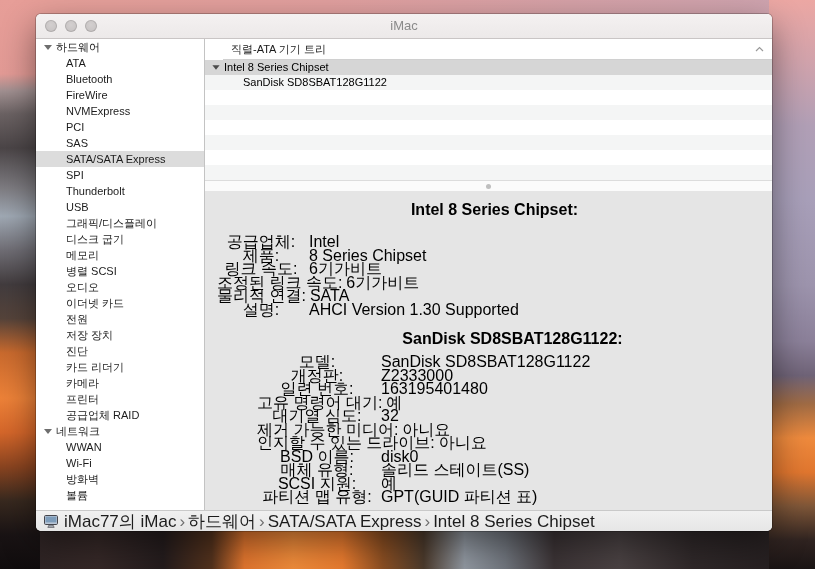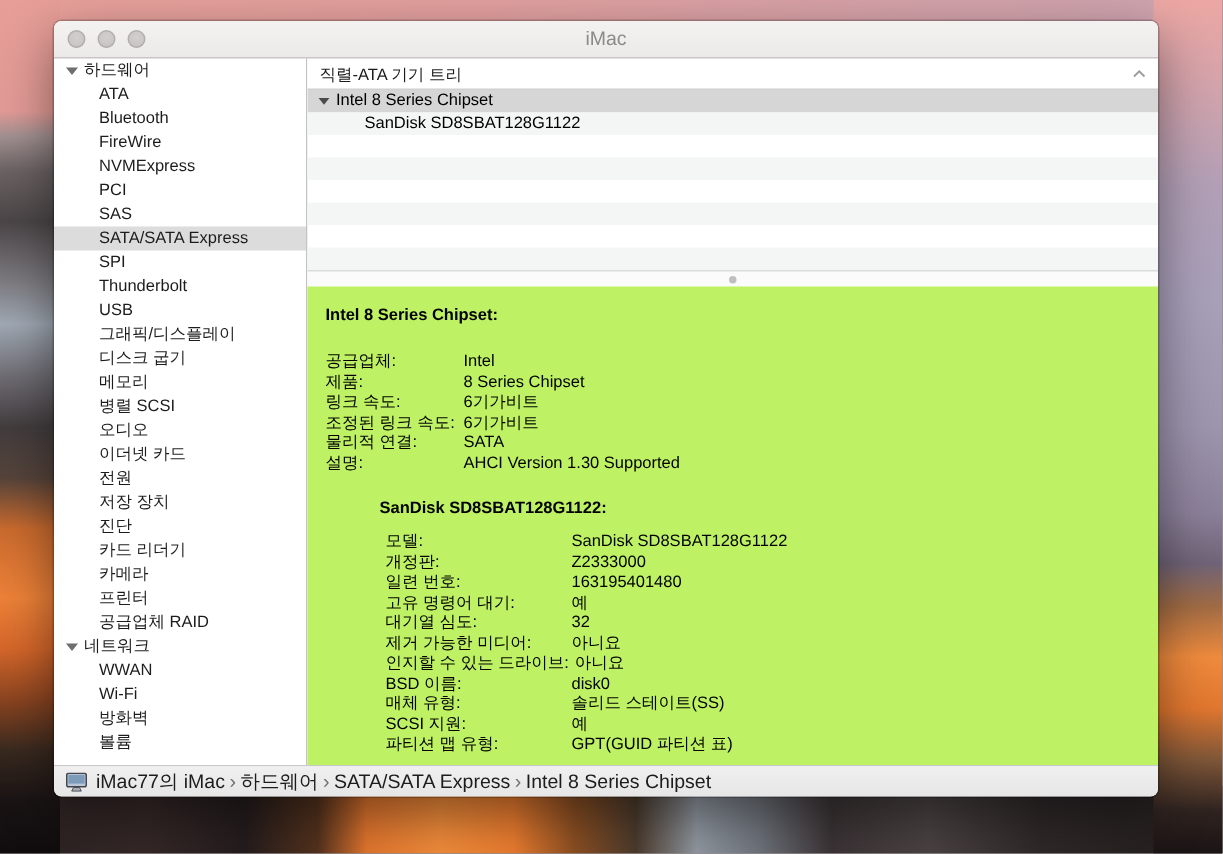--- a/index.html
+++ b/index.html
@@ -43,50 +43,50 @@
   .sb-group{padding-left:8px;gap:4px;}
   .sb-item{padding-left:30px;}
   .sb-item.selected{background:var(--selection-inactive,#dcdcdc);}
   .tri{width:0;height:0;border-left:4px solid transparent;border-right:4px solid transparent;
     border-top:5px solid #6e6e6e;display:inline-block;flex:0 0 auto;}
 
   
   .main{flex:1 1 auto;display:flex;flex-direction:column;min-width:0;background:#fff;}
   .tree-header{height:20px;flex:0 0 20px;border-bottom:1px solid #d0d0d0;
     display:flex;align-items:center;padding:0 8px;font-size:11px;color:#1a1a1a;
-    justify-content:space-between;background:#fff;}
+    justify-content:space-between;background:#fff;margin-left:18px;}
   .tree{flex:0 0 120px;height:120px;overflow:hidden;}
   .tree-row{height:15px;line-height:15px;font-size:11px;color:#000;
     display:flex;align-items:center;white-space:nowrap;}
   .tree-row .tri{border-top-color:#4a4a4a;margin:0 4px 0 7px;transform:scale(.9);}
   .tree-row.lvl1{padding-left:38px;}
   .tree-row.stripe{background:var(--row-stripe,#f4f5f5);}
   .tree-row.selected{background:#d6d6d6;}
   .splitter{flex:0 0 10px;height:10px;background:#fbfbfb;border-top:1px solid #dcdcdc;
     display:flex;align-items:center;justify-content:center;}
   .splitter .dot{width:5px;height:5px;border-radius:50%;background:#bfbfbf;display:block;}
 
   
-  .details{flex:1 1 auto;background:#bef264;overflow:hidden;padding-top:12px;
-    font-size:11px;color:#000;}
+  .details{flex:1 1 auto;background:#e5e5e5;overflow:hidden;padding-top:12px;
+    font-size:16px;color:#000;text-align:center;}
   .dt-title{font-weight:bold;line-height:14px;padding-left:12px;}
   .dt-title.ind1{padding-left:48px;}
   .dt-gap1{height:18px;}
   .dt-gap2{height:9px;}
   .dt-secgap{height:16px;}
   .dt-row{display:flex;line-height:13.5px;padding-left:12px;white-space:nowrap;}
   .dt-row.ind1{padding-left:52px;}
   .dt-label{flex:0 0 auto;min-width:88px;padding-right:4px;}
   .ind1 .dt-label{min-width:120px;}
   .dt-value{flex:0 0 auto;}
 
   
   .statusbar{height:20px;flex:0 0 20px;background:linear-gradient(180deg,#f0f0f0,var(--statusbar-bg,#e6e6e6));
     border-top:1px solid #c9c9c9;display:flex;align-items:center;padding:0 8px;gap:6px;
-    font-size:13px;color:#1c1c1c;border-radius:0 0 5px 5px;white-space:nowrap;overflow:hidden;}
+    font-size:17px;color:#1c1c1c;border-radius:0 0 5px 5px;white-space:nowrap;overflow:hidden;}
   .crumb-sep{color:#6f6f6f;padding:0 3px;}
 </style>
 </head>
 <body>
 
 <div class="desktop">
   <div class="wp-top"></div>
   <div class="wp-bottom"></div>
   <div class="wp-left"></div>
   <div class="wp-right"></div>

